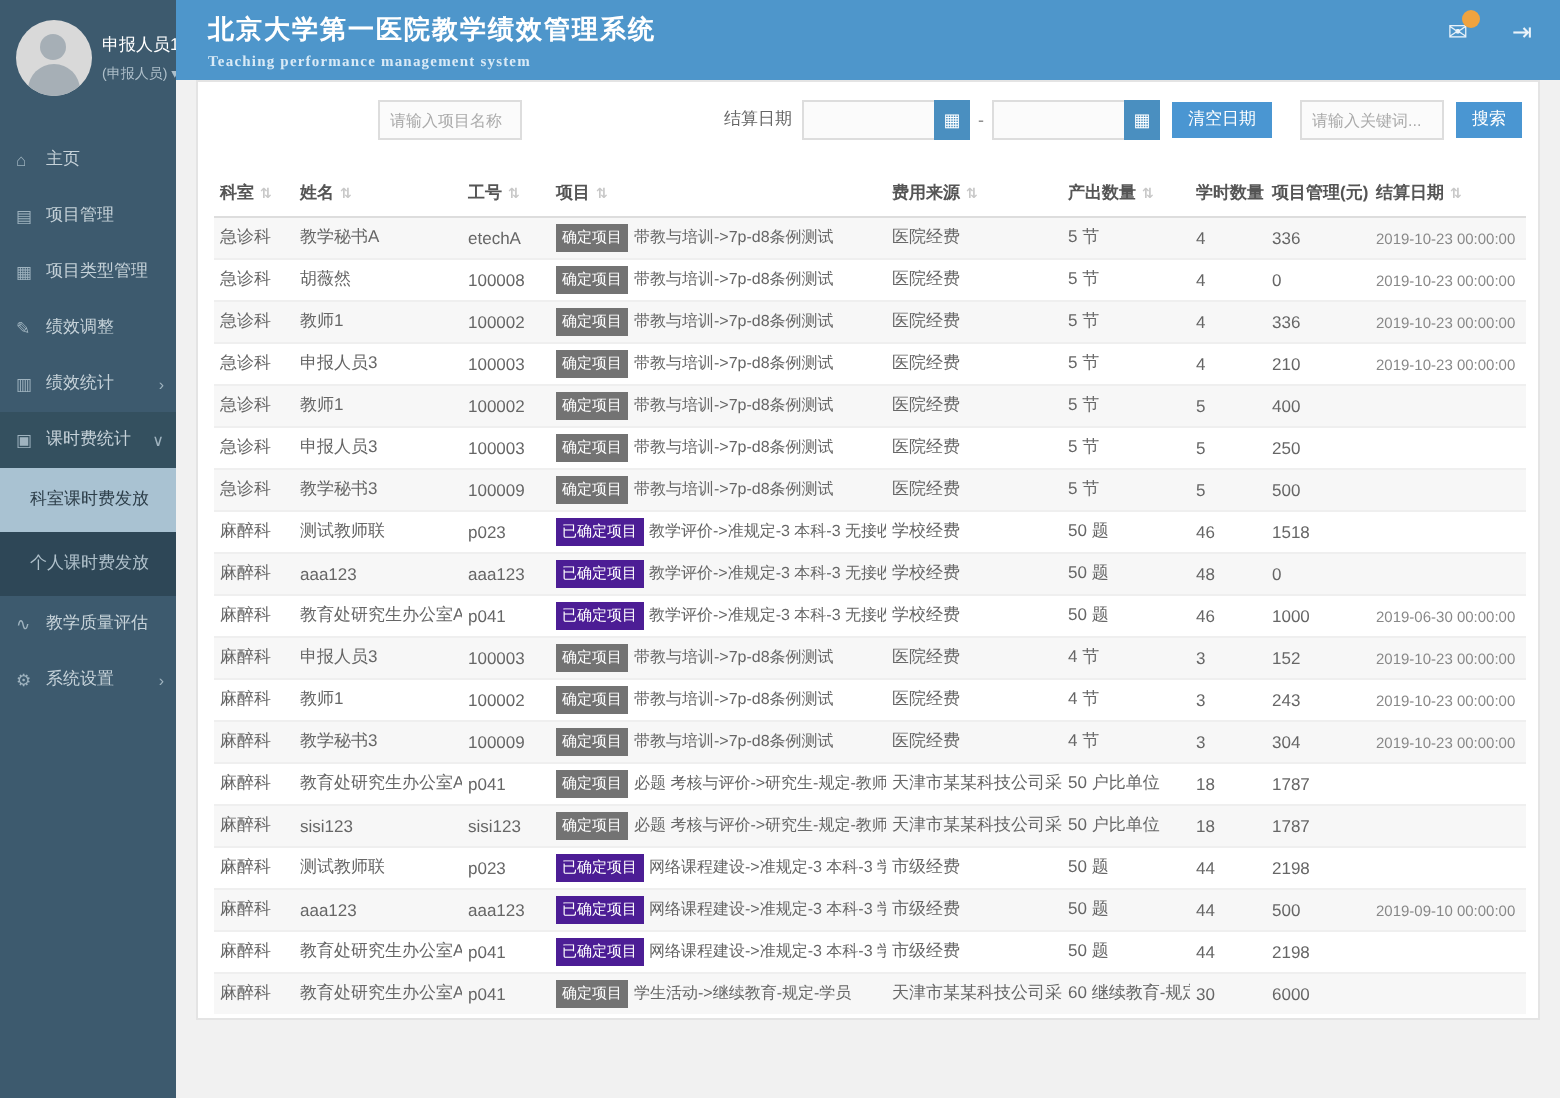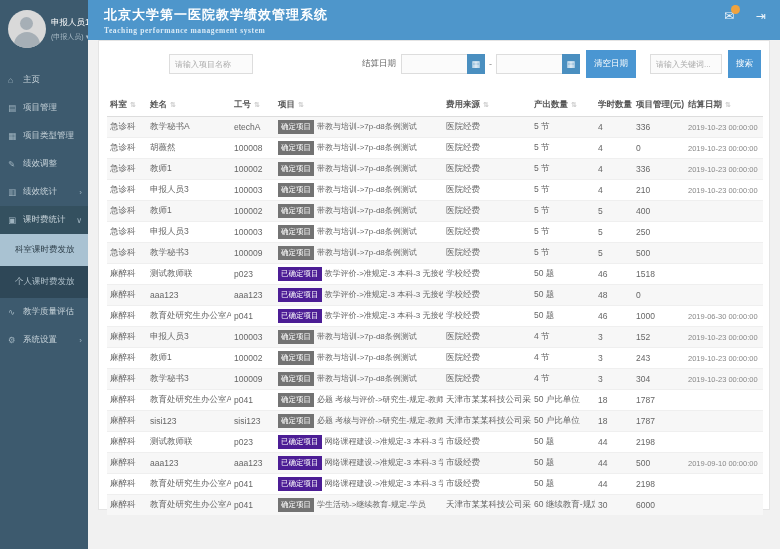--- a/index.html
+++ b/index.html
@@ -35,27 +35,27 @@
   .badge-dot { position: absolute; top: -4px; right: -6px; width: 9px; height: 9px; background: #f0a33f; border-radius: 50%; }
 
   .content { flex: 1; overflow: hidden; }
   .page-title { font-size: 13px; color: #555; padding: 13px 16px 11px; }
   .card { background: #fff; margin: 0 10px; border: 1px solid #e4e4e4; padding: 9px 8px; height: 470px; }
 
   
   .toolbar { display: flex; align-items: center; }
   .tb-input { height: 20px; border: 1px solid #ddd; background: #fbfbfb; font-size: 8px; padding: 0 5px; color: #777; outline: none; }
   .tb-input::placeholder { color: #aaa; }
-  .project-input { width: 84px; margin-left: 62px; }
+  .project-input { width: 72px; margin-left: 82px; }
   .date-label { font-size: 8.5px; color: #666; margin-left: auto; margin-right: 5px; white-space: nowrap; }
   .date-group { display: flex; }
   .date-input { width: 66px; border-right: none; }
   .cal-btn { width: 18px; height: 20px; background: #4a8fc0; color: #fff; font-size: 9px; border: none; cursor: pointer; padding: 0; }
   .dash { font-size: 9px; color: #888; margin: 0 4px; }
-  .btn-blue { background: #4a96d2; color: #fff; border: none; font-size: 8.5px; height: 28px; padding: 0 8px; cursor: pointer; white-space: nowrap; }
+  .btn-blue { background: #4a96d2; color: #fff; border: none; font-size: 8.5px; height: 18px; padding: 0 8px; cursor: pointer; white-space: nowrap; }
   .clear-btn { margin-left: 6px; }
   .kw-input { width: 72px; margin-left: 14px; }
   .search-btn { margin-left: 6px; }
 
   
   table { width: 100%; border-collapse: collapse; table-layout: fixed; margin-top: 16px; }
   th { font-size: 8.5px; color: #555; text-align: left; font-weight: bold; padding: 5px 3px; border-bottom: 1px solid #ddd; white-space: nowrap; overflow: hidden; }
   .sort { color: #c8c8c8; font-size: 7px; margin-left: 3px; }
   td { font-size: 8.5px; color: #666; padding: 3px; border-top: 1px solid #efefef; white-space: nowrap; overflow: hidden; height: 20px; }
   tbody tr:nth-child(odd) td { background: #f7f7f7; }

